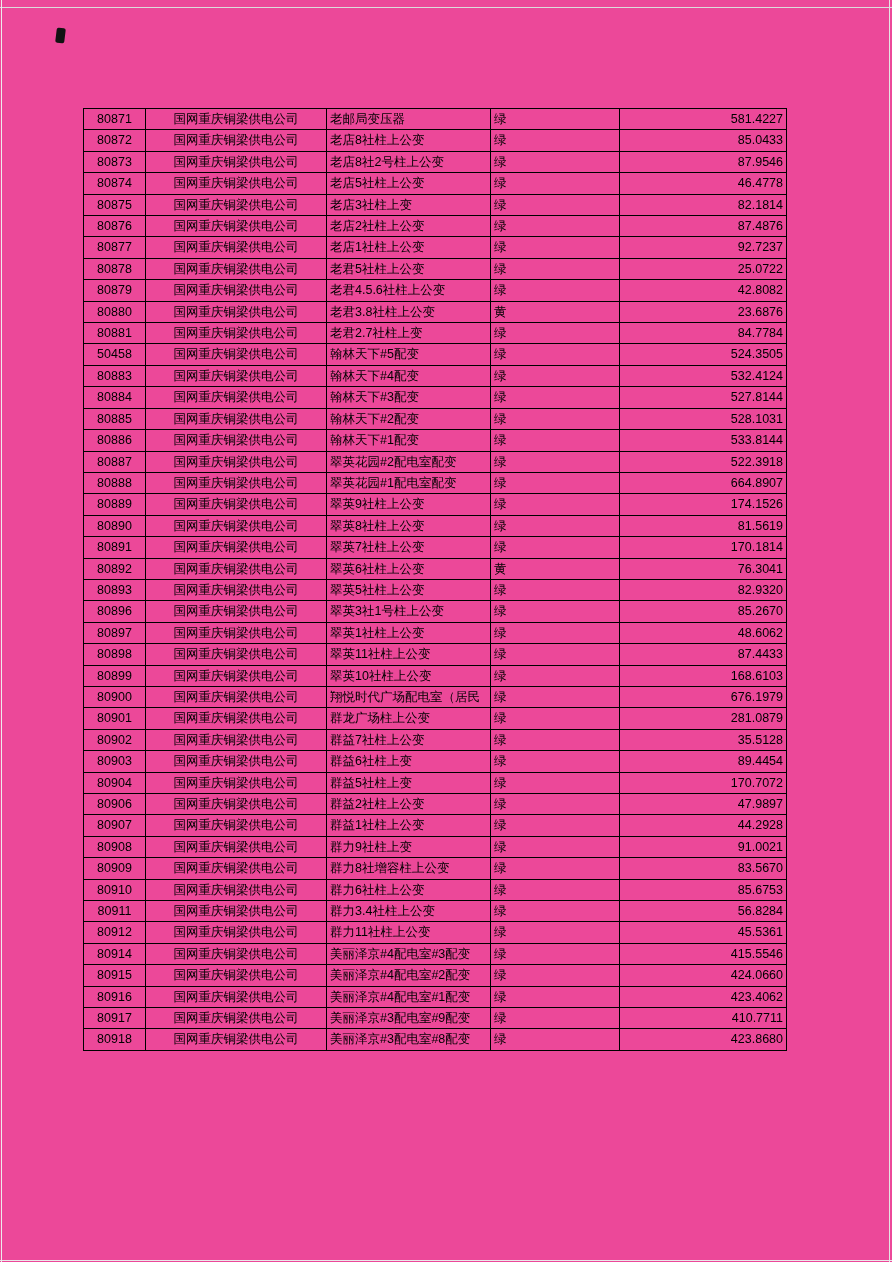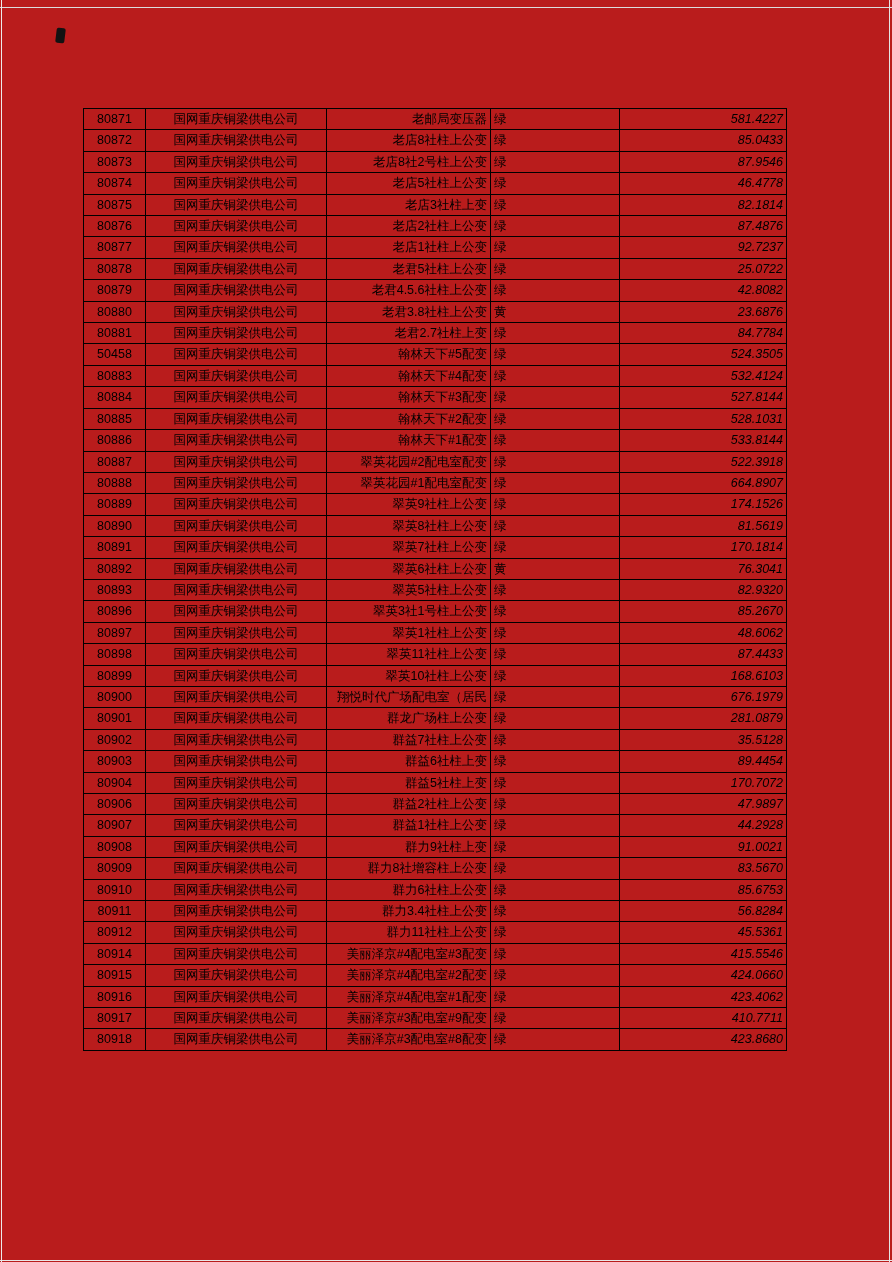--- a/index.html
+++ b/index.html
@@ -2,21 +2,21 @@
 <html><head>
 <meta charset="utf-8">
 <style>
   html,body{margin:0;padding:0;}
   body{
     width:892px;height:1262px;position:relative;
     background:#ffffff;
     font-family:"Liberation Sans","DejaVu Sans",sans-serif;
     overflow:hidden;
   }
-  .page{position:absolute;inset:0;background:#b91c1c;}
+  .page{position:absolute;inset:0;background:#ec4899;}
   .edge-top{position:absolute;top:7px;left:0;width:892px;height:1px;background:#dcdcdc;}
   .edge-left{position:absolute;top:0;left:1px;width:1px;height:1262px;background:#ececec;}
   .edge-right{position:absolute;top:0;right:2px;width:1px;height:1262px;background:#e4e4e4;}
   .edge-bottom{position:absolute;bottom:1px;left:0;width:892px;height:1px;background:#e8e8e8;}
   .corner-mark{
     position:absolute;left:56px;top:28px;width:9px;height:15px;
     background:#121212;border-radius:2px;transform:rotate(7deg);
   }
   table.data-table{
     position:absolute;left:83px;top:108px;width:703px;
@@ -27,23 +27,23 @@
     height:20.4px;
     font-size:12.5px;
     line-height:20.4px;
     padding:0 3px;
     white-space:nowrap;
     overflow:hidden;
     color:#000;
   }
   td.c-id{text-align:center;}
   td.c-company{text-align:center;}
-  td.c-name{text-align:right;}
+  td.c-name{text-align:left;}
   td.c-status{text-align:left;}
-  td.c-value{text-align:right;padding-right:42px;font-style:italic;}
+  td.c-value{text-align:right;padding-right:42px;}
 </style>
 </head>
 <body>
 
 <div class="page">
   <div class="edge-top"></div>
   <div class="edge-left"></div>
   <div class="edge-right"></div>
   <div class="edge-bottom"></div>
   <div class="corner-mark"></div>

